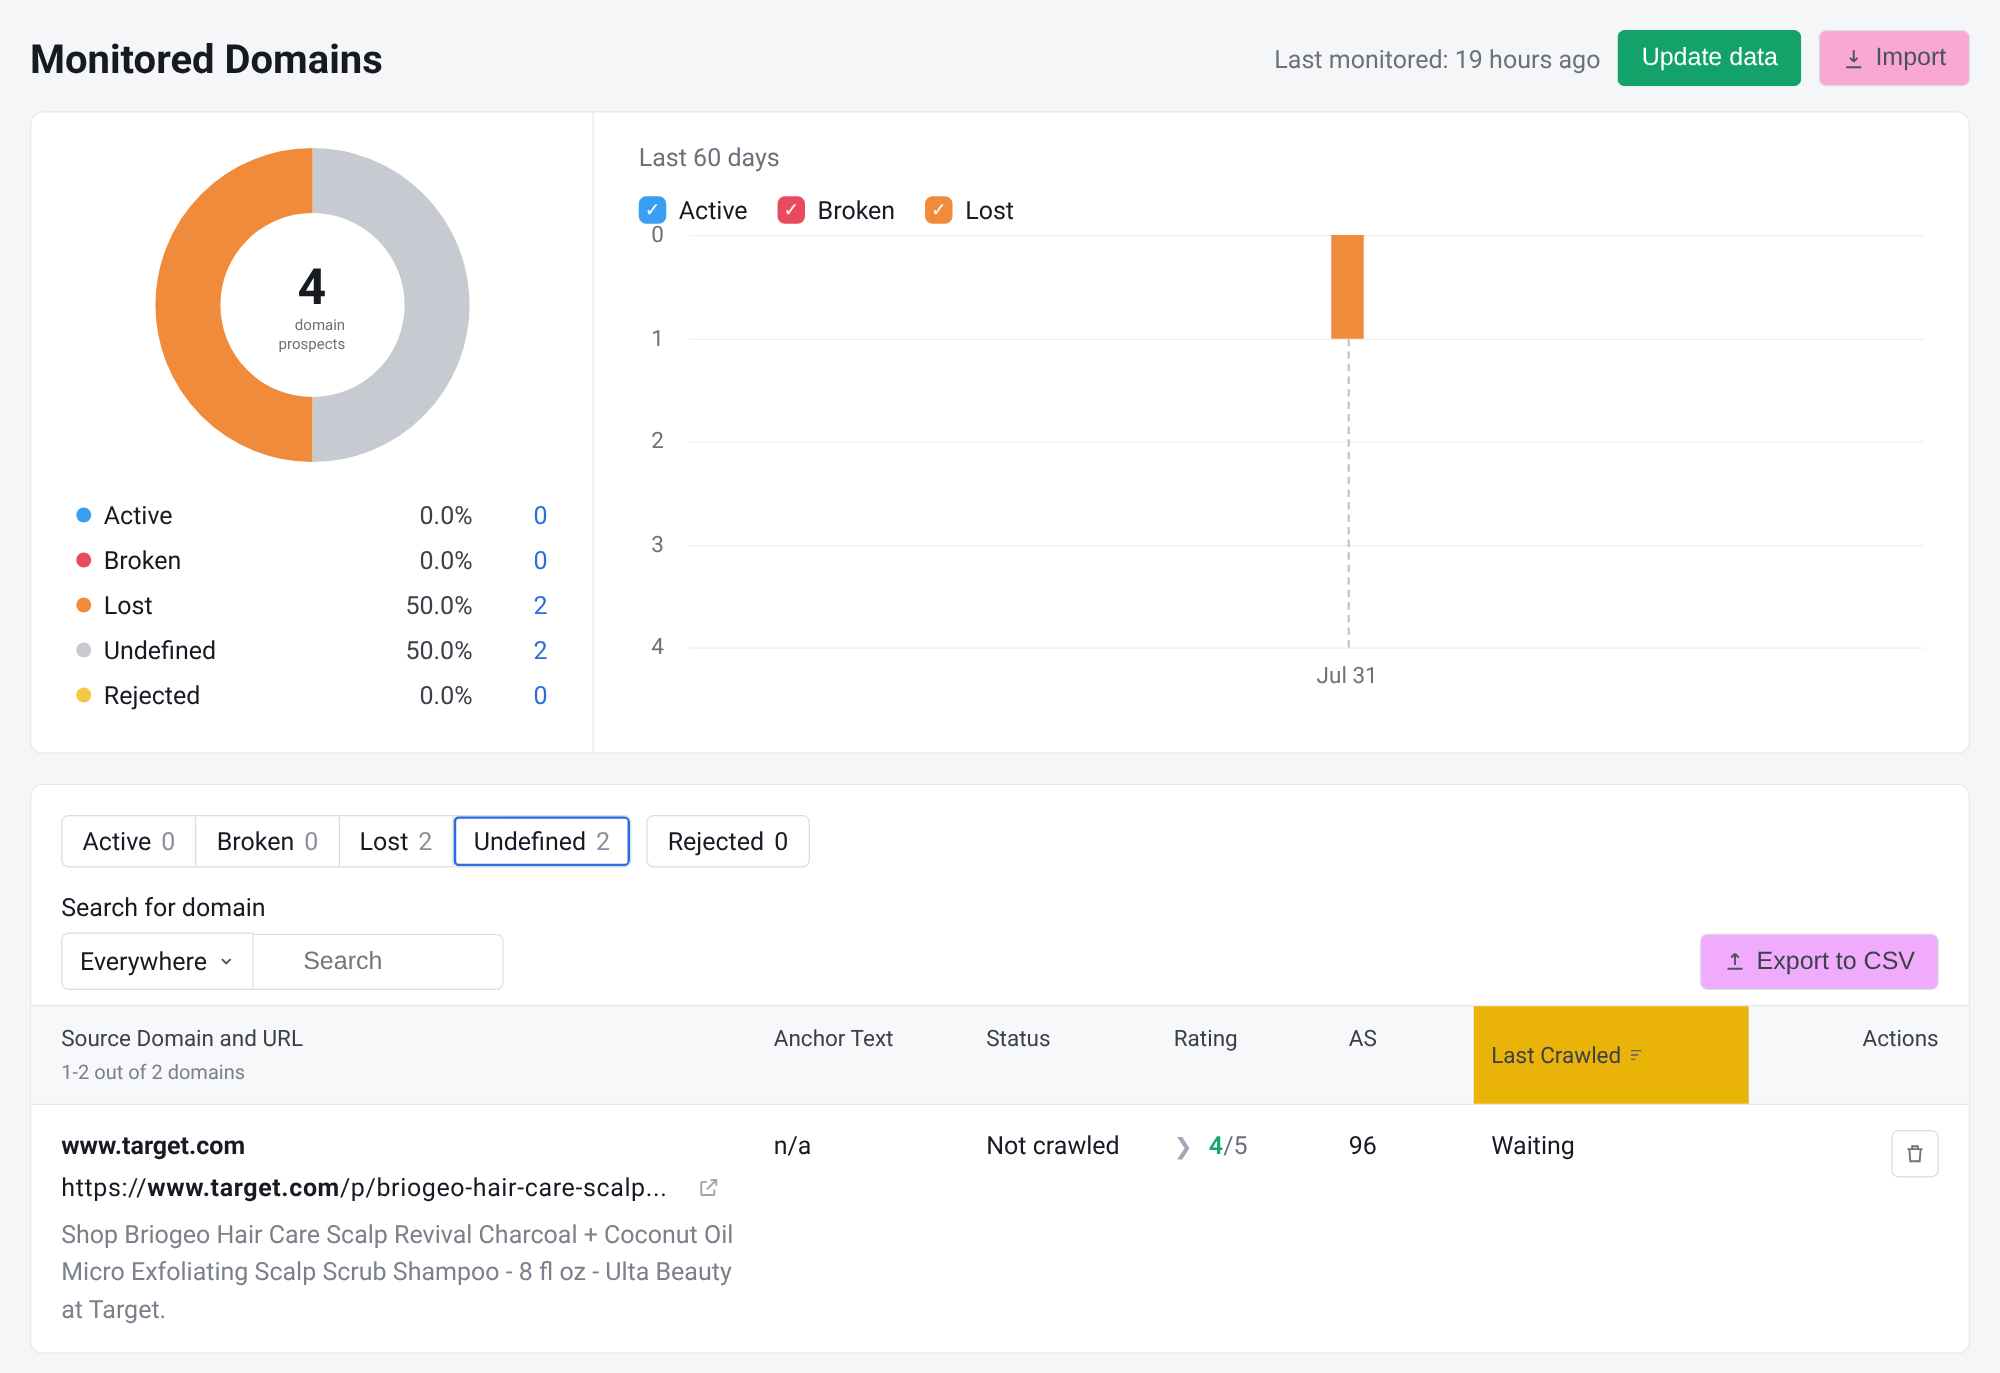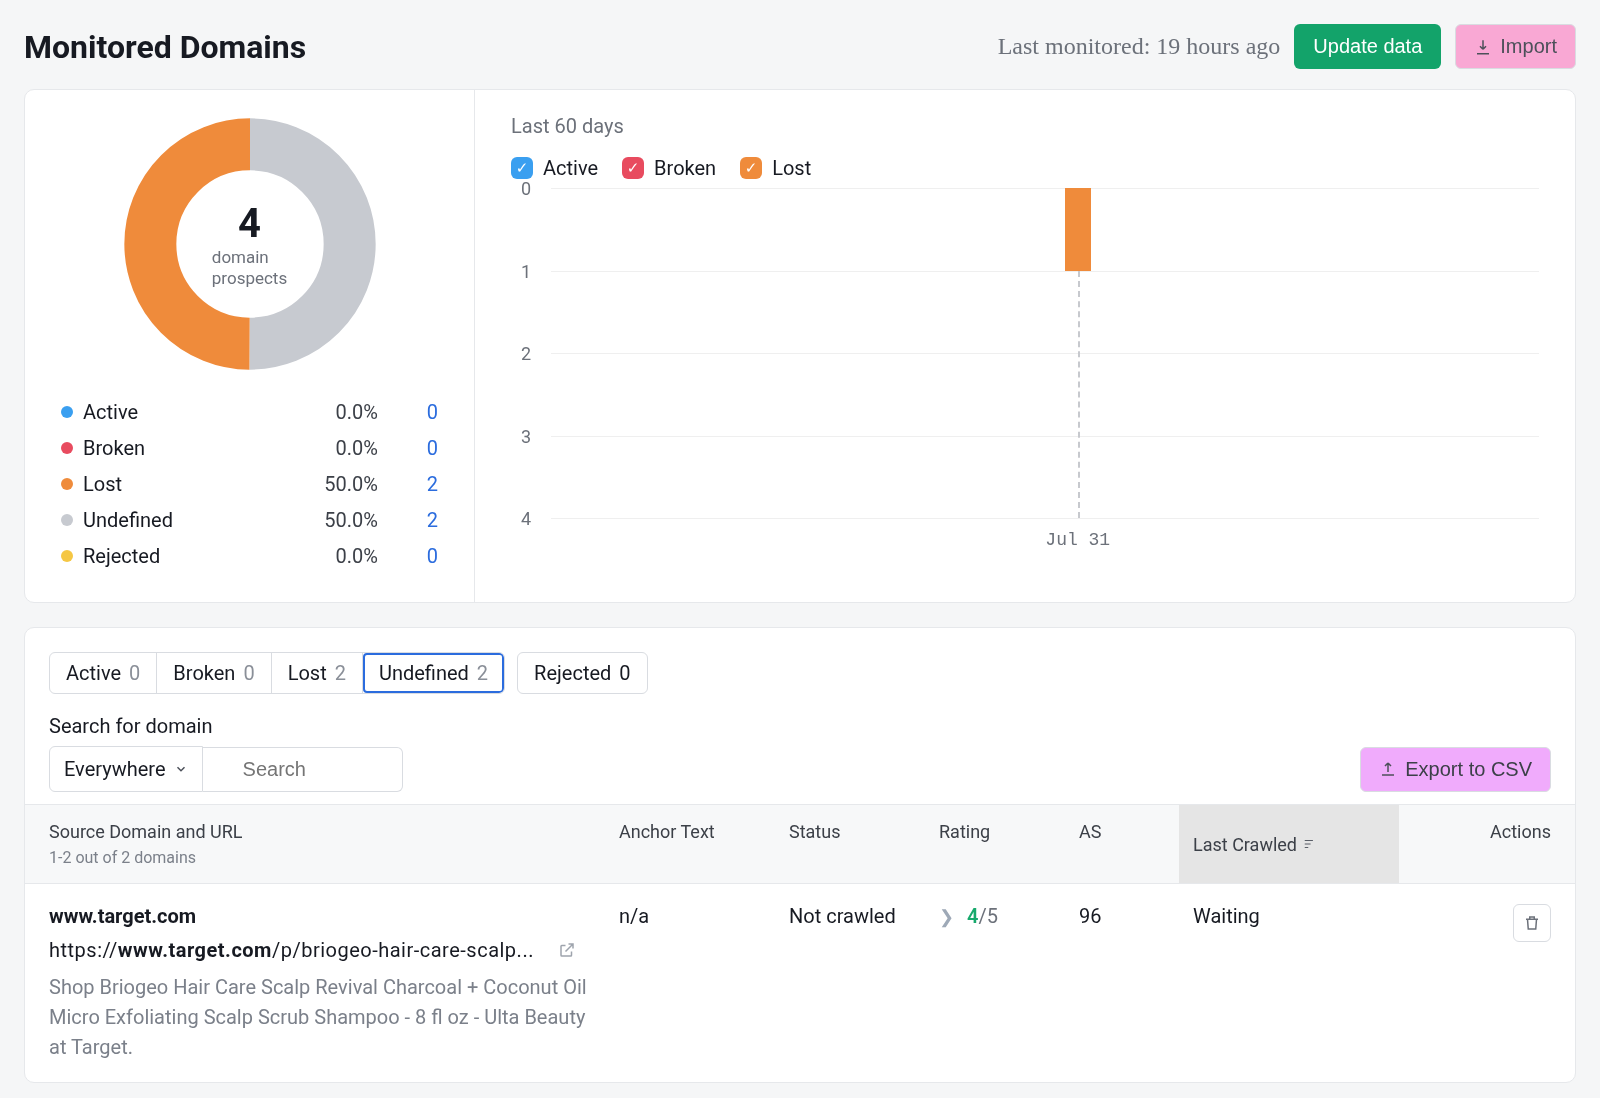--- a/index.html
+++ b/index.html
@@ -1,47 +1,47 @@
 <!DOCTYPE html>
 <html><head>
 <meta charset="utf-8">
 <style>
   * { box-sizing: border-box; margin: 0; padding: 0; }
   body { font-family: -apple-system, BlinkMacSystemFont, "Segoe UI", Roboto, Helvetica, Arial, sans-serif; background: #f5f6f7; color: #171a22; width:1600px; height:1098px; overflow:hidden; padding: 24px; }
   .header-row { display:flex; align-items:center; justify-content:space-between; margin-bottom:20px; }
   .page-title { font-size:32px; font-weight:700; }
   .header-actions { display:flex; align-items:center; gap:14px; }
-  .last-monitored { font-size:24px; color:#6c717a;font-family:Liberation Serif, serif; }
+  .last-monitored { font-size:20px; color:#6c717a; }
   .btn { display:inline-flex; align-items:center; gap:8px; border-radius:6px; font-size:20px; padding:10px 18px; cursor:pointer; border:1px solid transparent; font-weight:500;}
   .btn-green { background:#13a36a; color:#fff; }
   .btn-grey { background:#f9a8d4; color:#4c5059; border:1px solid #d9dce1; }
   .card { background:#fff; border:1px solid #e6e8eb; border-radius:10px; }
   .top-card { display:flex; }
   .donut-panel { width:450px; padding:24px 36px 28px; border-right:1px solid #e6e8eb;}
   .donut-wrap { display:flex; justify-content:center; }
   .donut-center-num { font-size:40px; font-weight:700; }
-  .donut-center-sub { font-size:17px; color:#6c717a; text-align:left; line-height:1.2; }
+  .donut-center-sub { font-size:12px; color:#6c717a; text-align:right; line-height:1.2; }
   .donut-svg-rel { position:relative; width:260px; height:260px; }
   .donut-center { position:absolute; inset:0; display:flex; flex-direction:column; align-items:center; justify-content:center; }
   .legend-table { margin-top:20px; width:100%; }
   .legend-row { display:flex; align-items:center; padding:6px 0; font-size:20px;}
   .dot { width:12px; height:12px; border-radius:50%; margin-right:10px; flex:0 0 12px;}
   .legend-label { flex:1 1 auto; }
   .legend-pct { width:90px; text-align:right; color:#3c4048; }
   .legend-count { width:60px; text-align:right; color:#2b6cde; }
   .chart-panel { flex:1; padding:24px 36px 10px; }
   .chart-title { font-size:20px; color:#6c717a; margin-bottom:18px; }
   .chart-legend { display:flex; gap:24px; align-items:center; margin-bottom:8px; font-size:20px;}
   .checkbox { width:22px; height:22px; border-radius:6px; display:inline-flex; align-items:center; justify-content:center; color:#fff; font-size:15px;}
   .chart-area { position:relative; height:360px; margin-left:40px; }
   .grid-line { position:absolute; left:0; right:0; border-top:1px solid #efefef; }
   .y-tick { position:absolute; left:-30px; transform:translateY(-50%); font-size:18px; color:#6c717a;}
   .bar { position:absolute; width:26px; bottom:auto; }
   .x-tick-line { position:absolute; width:0; border-left:2px dashed #c7c9ce; }
-  .x-tick-label { position:absolute; transform:translateX(-50%); font-size:18px; color:#6c717a;font-family:Liberation Mono, monospace;}
+  .x-tick-label { position:absolute; transform:translateX(-50%); font-size:18px; color:#6c717a;}
   
   .bottom-card { margin-top:24px; padding-top:24px; }
   .tabs-row { display:flex; gap:12px; padding:0 24px; }
   .seg-group { display:flex; border:1px solid #d9dce1; border-radius:6px; overflow:hidden;}
   .seg { padding:8px 16px; font-size:20px; display:flex; gap:8px; align-items:center; border-right:1px solid #d9dce1; cursor:pointer;}
   .seg:last-child { border-right:none;}
   .seg .count { color:#8a8f98; }
   .seg.active { outline:2px solid #2b6cde; outline-offset:-2px; border-radius:4px; }
   .pill { padding:8px 16px; font-size:20px; border:1px solid #d9dce1; border-radius:6px; display:flex; gap:8px; align-items:center; cursor:pointer; }
   .search-label { padding:20px 24px 8px; font-size:20px; }
@@ -53,21 +53,21 @@
   .search-icon { position:absolute; left:12px; top:50%; transform:translateY(-50%); color:#a3a8b0; }
   .btn-outline { background:#f0abfc; border:1px solid #d9dce1; color:#3c4048; }
   
   .table-head { display:flex; background:#f7f8f9; border-top:1px solid #e6e8eb; border-bottom:1px solid #e6e8eb; padding:16px 24px; font-size:18px; color:#3c4048; }
   .col-source { flex: 0 0 570px; }
   .col-anchor { flex: 0 0 170px; }
   .col-status { flex: 0 0 150px; }
   .col-rating { flex: 0 0 140px; }
   .col-as { flex: 0 0 100px; padding-right:30px;}
   .col-crawled { flex: 0 0 220px; padding-left:14px; }
-  .col-crawled.th { background:#e5e5e5; margin:-16px 0; padding-top:16px; padding-bottom:16px; display:flex; align-items:center; gap:6px;}
+  .col-crawled.th { background:#eab308; margin:-16px 0; padding-top:16px; padding-bottom:16px; display:flex; align-items:center; gap:6px;}
   .col-actions { flex:1; text-align:right; }
   .subhead { font-size:16px; color:#7b808a; margin-top:6px;}
   .table-row { display:flex; padding:20px 24px; font-size:20px; color:#171a22; align-items:flex-start;}
   .domain-name { font-weight:700; font-size:20px; margin-bottom:10px; }
   .url-line { font-size:20px; letter-spacing:0.5px; display:flex; align-items:center; gap:24px; margin-bottom:10px;}
   .url-line .bold { font-weight:700; }
   .desc { font-size:20px; color:#7b808a; line-height:1.5; max-width:540px;}
   .rating-chevron { color:#9ea9b7; margin-right:8px; font-size:18px;}
   .rating-num { color:#17a96c; font-weight:600; }
   .rating-den { color:#6c717a; }

